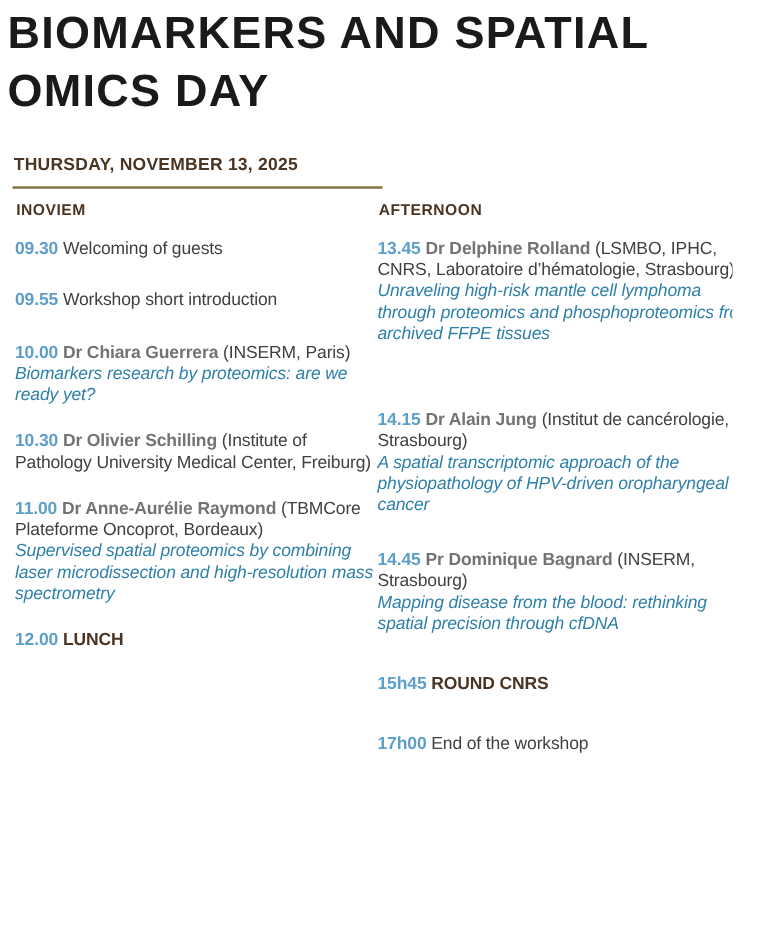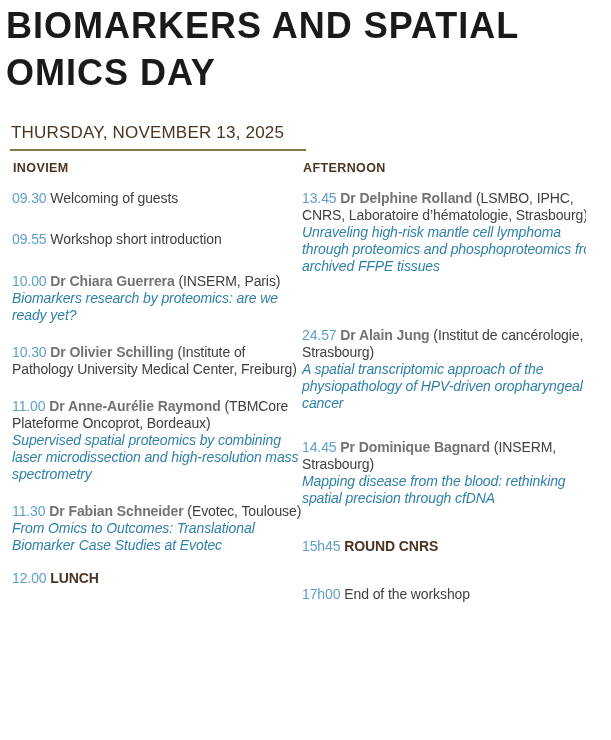--- a/index.html
+++ b/index.html
@@ -27,22 +27,22 @@
     line-height: 47px;
     color: var(--title-black, #1a1a1a);
   }
   .title-line { display: block; white-space: nowrap; }
 
   
   .date-heading {
     position: absolute;
     left: 11px;
     top: 123px;
-    font-size: 17px;
-    font-weight: 400;
+    font-size: 14px;
+    font-weight: 700;
     letter-spacing: 0.2px;
     color: var(--heading-brown, #4b3422);
   }
   .date-rule {
     position: absolute;
     left: 10px;
     top: 149px;
     width: 296px;
     height: 2px;
     background: var(--rule-gold, #857344);
@@ -68,21 +68,21 @@
     line-height: 17px;
     letter-spacing: -0.1px;
     color: var(--body-text, #404040);
   }
   .list.morning   { left: 12px;  width: 293px; }
   .list.afternoon { left: 302px; width: 307px; }
 
   .item p { margin: 0; }
   .time {
     color: var(--time-blue, #5e9fc9);
-    font-weight: 400;
+    font-weight: 700;
   }
   .speaker { font-weight: 700; color: #737373; }
   .aff { color: #404040; }
   .talk {
     font-style: italic;
     color: var(--talk-teal, #2f80a9);
   }
   .hl {
     font-weight: 700;
     color: var(--heading-brown, #432d1c);
@@ -130,34 +130,30 @@
         <p class="talk">Biomarkers research by proteomics: are we ready yet?</p>
       </div>
       <div class="item">
         <p class="head"><span class="time">10.30</span> <span class="speaker">Dr Olivier Schilling</span><span class="aff"> (Institute of Pathology University Medical Center, Freiburg)</span></p>
       </div>
       <div class="item">
         <p class="head"><span class="time">11.00</span> <span class="speaker">Dr Anne-Aurélie Raymond</span><span class="aff"> (TBMCore Plateforme Oncoprot, Bordeaux)</span></p>
         <p class="talk">Supervised spatial proteomics by combining laser microdissection and high-resolution mass spectrometry</p>
       </div>
       <div class="item">
-        <p class="head"><span class="time">11.30</span> <span class="speaker">Dr Fabian Schneider</span><span class="aff"> (Evotec, Toulouse)</span></p>
-        <p class="talk">From Omics to Outcomes: Translational Biomarker Case Studies at Evotec</p>
-      </div>
-      <div class="item">
         <p class="head"><span class="time">12.00</span> <span class="hl">LUNCH</span></p>
       </div>
     </div>
   <div id="afternoon-list" class="list afternoon">
       <div class="item">
         <p class="head"><span class="time">13.45</span> <span class="speaker">Dr Delphine Rolland</span><span class="aff"> (LSMBO, IPHC, CNRS, Laboratoire d’hématologie, Strasbourg)</span></p>
         <p class="talk">Unraveling high-risk mantle cell lymphoma through proteomics and phosphoproteomics from archived FFPE tissues</p>
       </div>
       <div class="item">
-        <p class="head"><span class="time">24.57</span> <span class="speaker">Dr Alain Jung</span><span class="aff"> (Institut de cancérologie, Strasbourg)</span></p>
+        <p class="head"><span class="time">14.15</span> <span class="speaker">Dr Alain Jung</span><span class="aff"> (Institut de cancérologie, Strasbourg)</span></p>
         <p class="talk">A spatial transcriptomic approach of the physiopathology of HPV-driven oropharyngeal cancer</p>
       </div>
       <div class="item">
         <p class="head"><span class="time">14.45</span> <span class="speaker">Pr Dominique Bagnard</span><span class="aff"> (INSERM, Strasbourg)</span></p>
         <p class="talk">Mapping disease from the blood: rethinking spatial precision through cfDNA</p>
       </div>
       <div class="item">
         <p class="head"><span class="time">15h45</span> <span class="hl">ROUND CNRS</span></p>
       </div>
       <div class="item">

